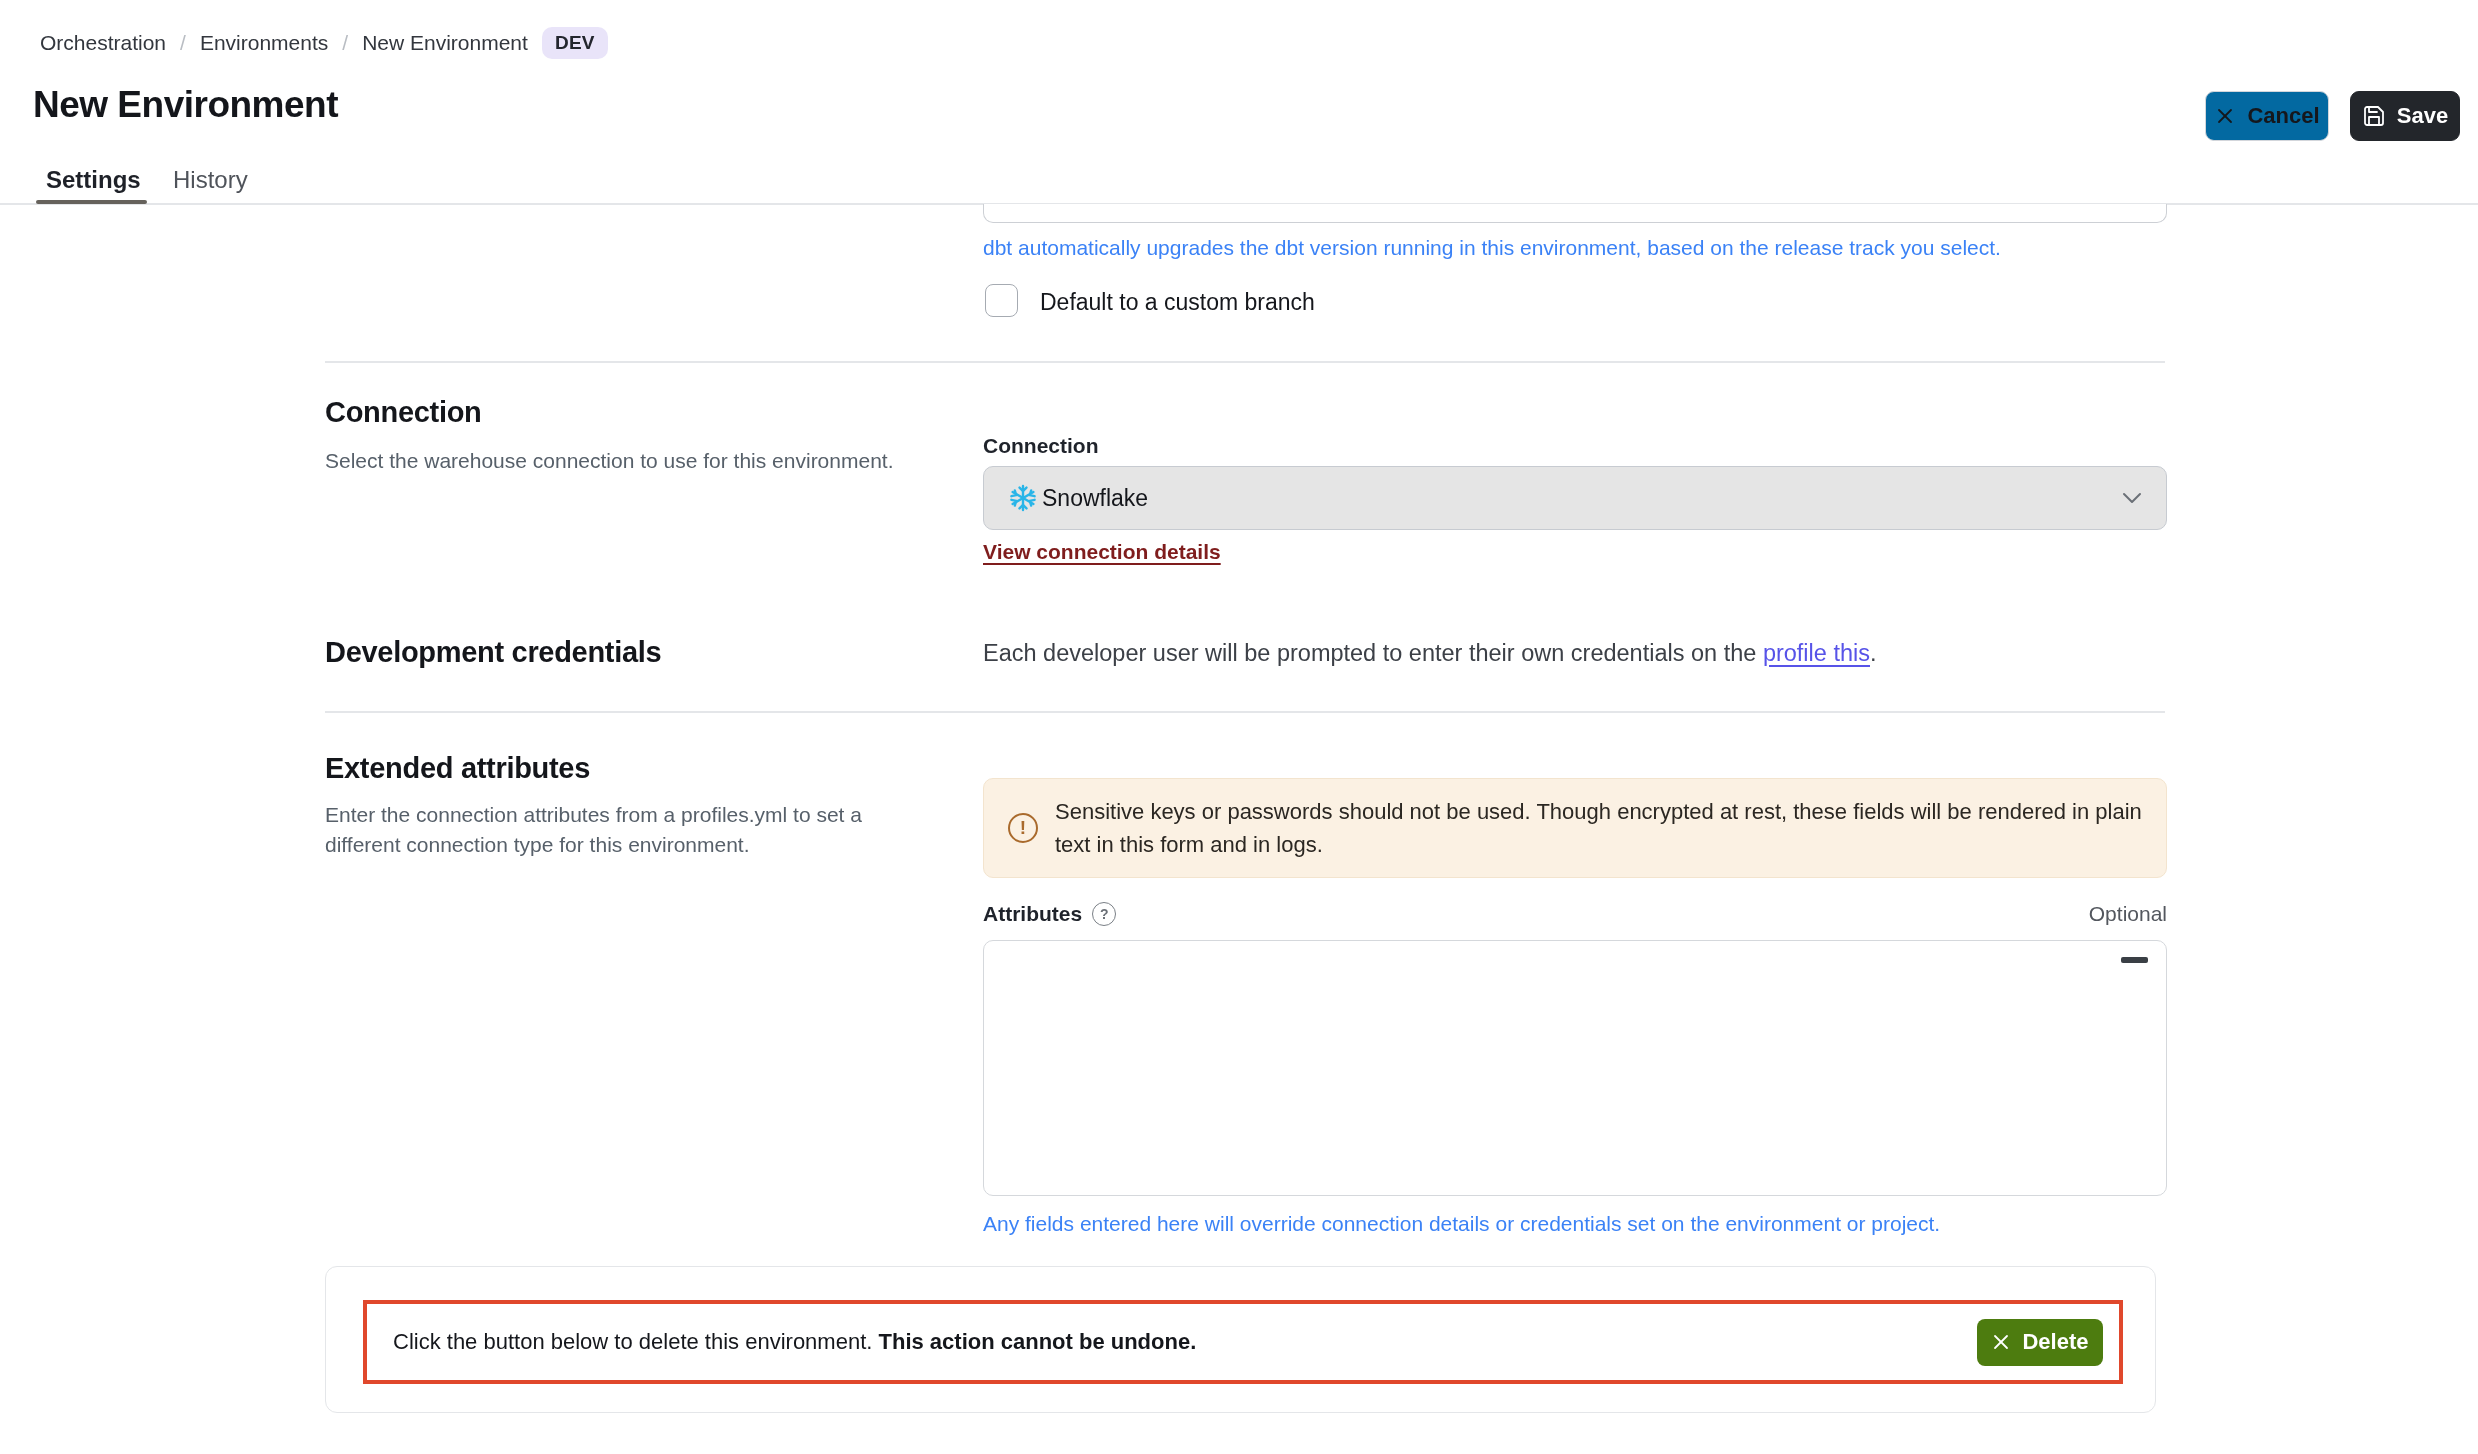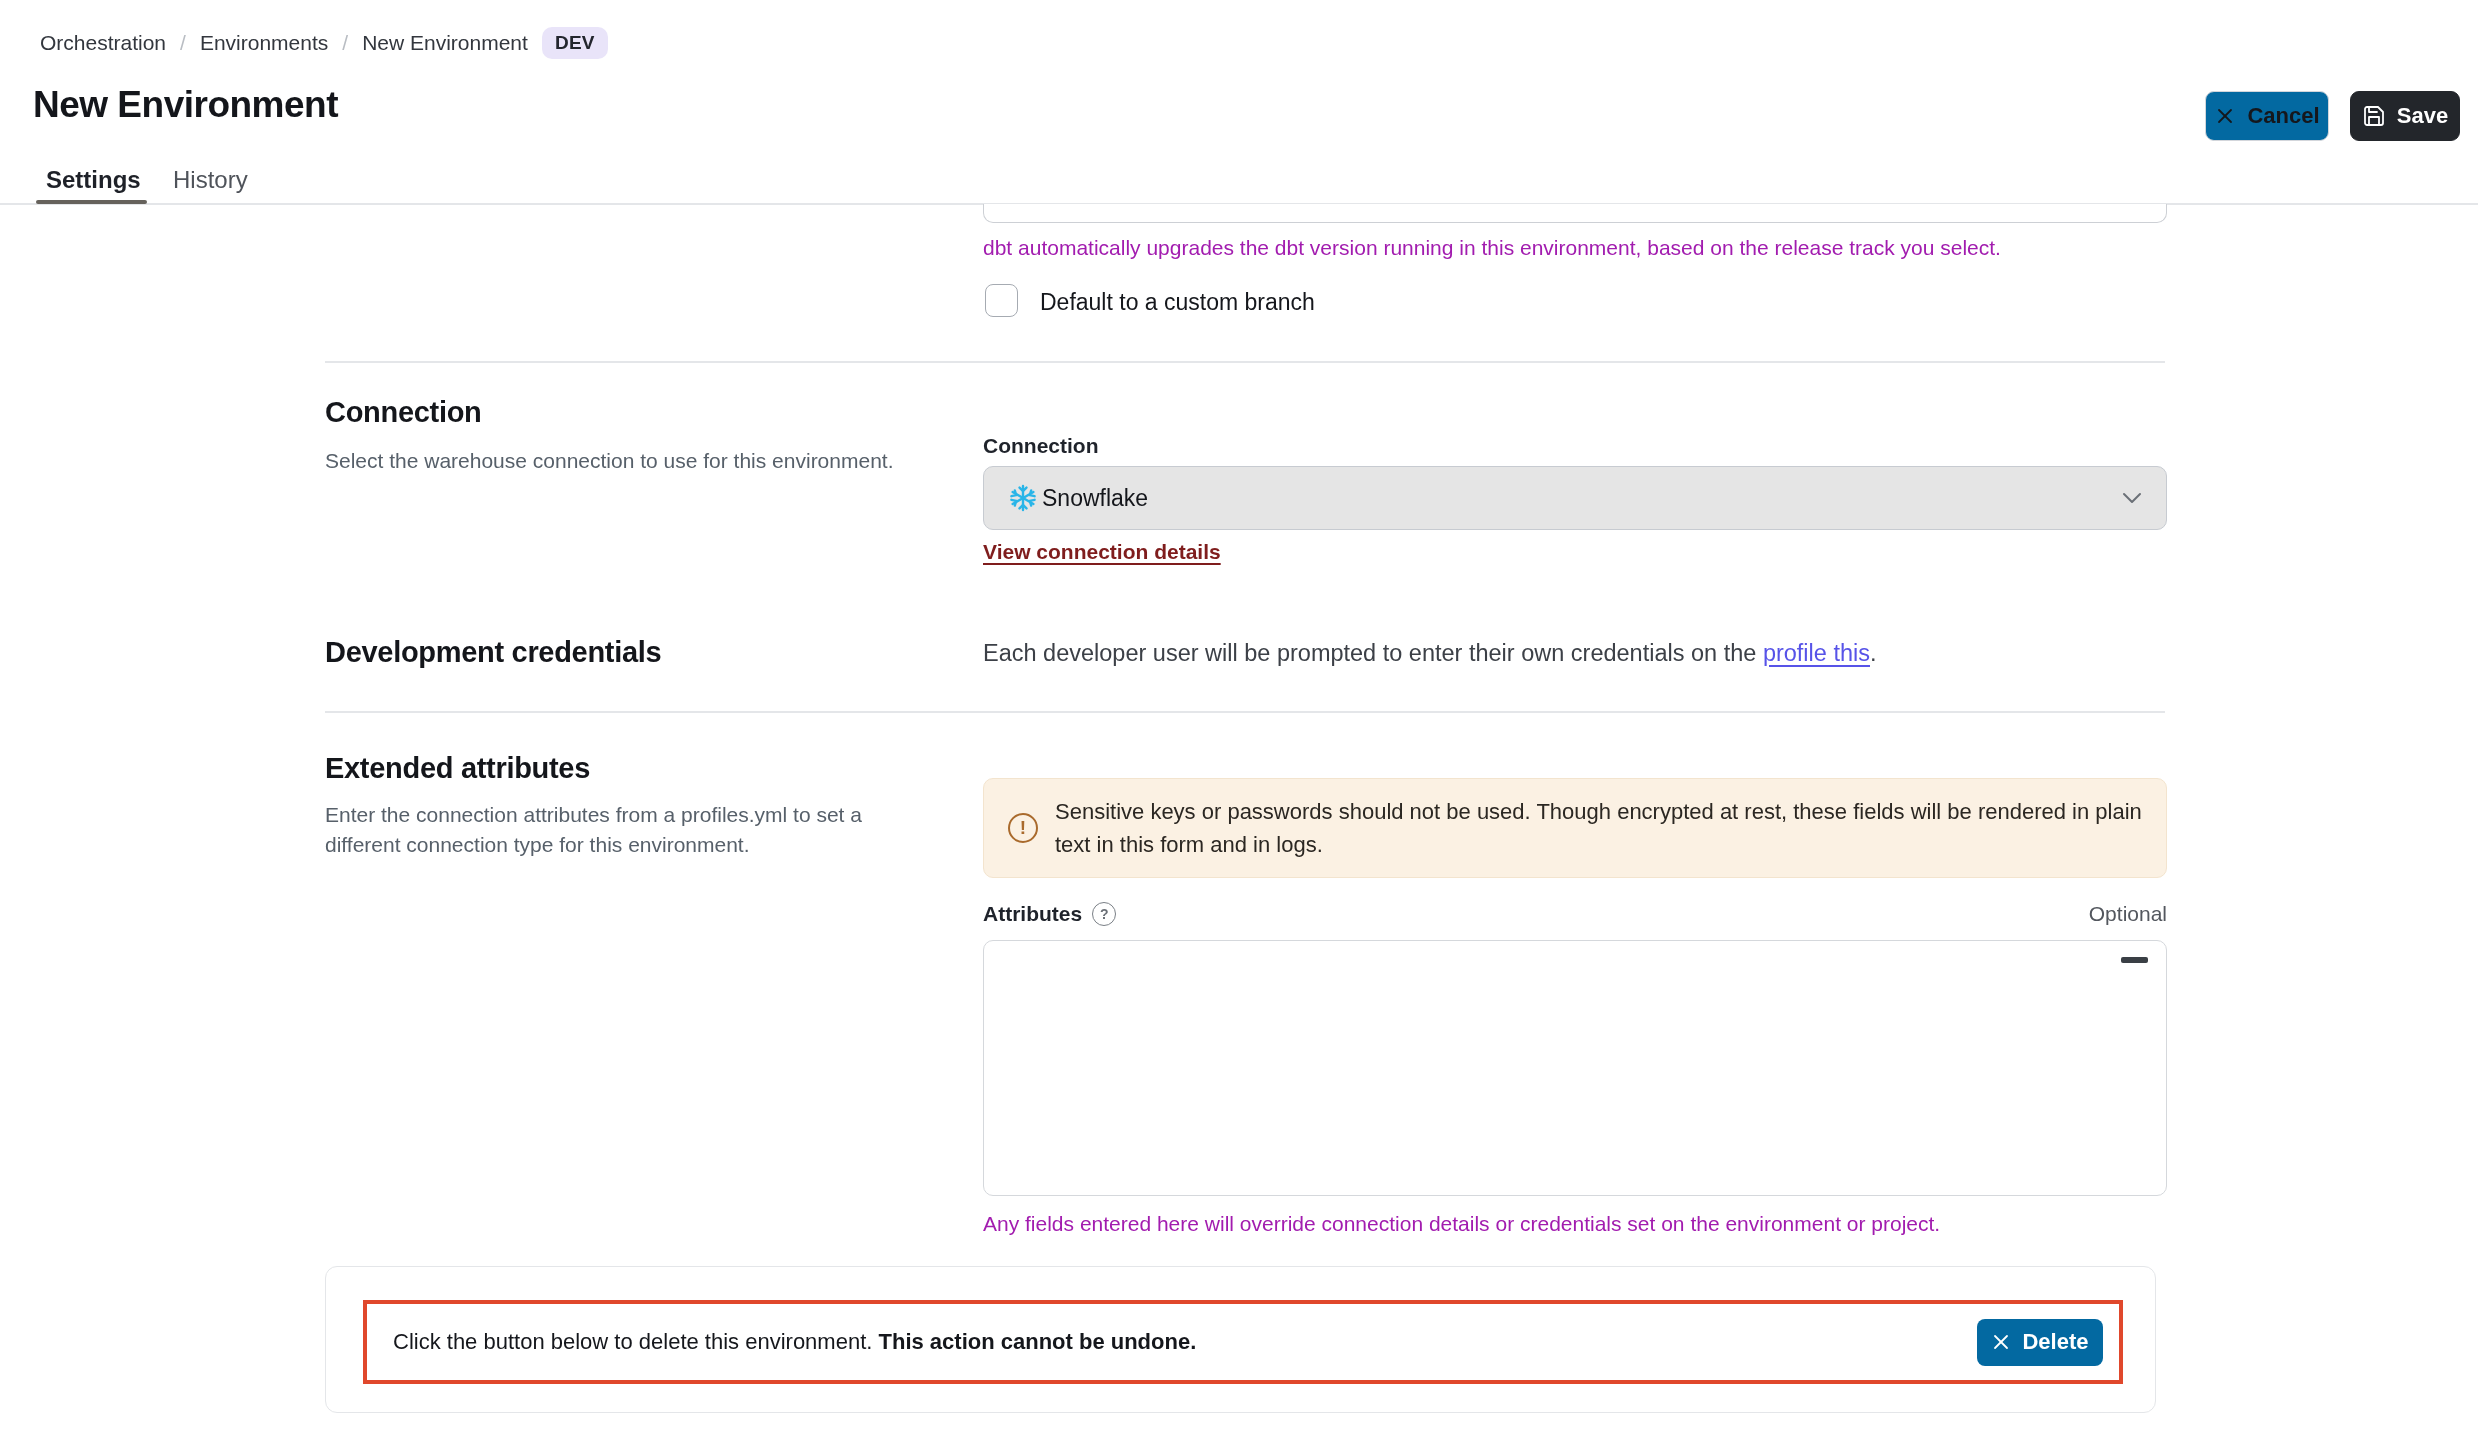--- a/index.html
+++ b/index.html
@@ -24,21 +24,21 @@
   .tab-active { left:46px; color:#1E2128; font-weight:600; }
   .tab-inactive { left:173px; color:#4F535A; font-weight:500; }
   .tab-underline { left:36px; top:200px; width:111px; height:4px; background:#66625C; border-radius:2px; z-index:2; }
   .header-divider { left:0; top:203px; width:2478px; height:1.5px; background:#E4E6E9; }
 
   
   .cutoff-input { left:983px; top:204px; width:1184px; height:19px;
     border-left:1.5px solid #CDD0D5; border-right:1.5px solid #CDD0D5; border-bottom:1.5px solid #CDD0D5;
     border-radius:0 0 10px 10px; background:#fff; }
 
-  .helper { font-size:21px; color:#a21caf; }
+  .helper { font-size:21px; color:#3b82f6; }
   .h1-helper { left:983px; top:236px; }
 
   .checkbox { left:985px; top:284px; width:33px; height:33px; border:1.7px solid #A6ABB2; border-radius:8px; background:#fff; cursor:pointer; }
   .checkbox-label { left:1040px; top:289px; font-size:23px; font-weight:500; color:#15171C; }
 
   .divider { height:1.5px; background:#E4E6E9; }
   .section-heading { font-size:29px; font-weight:700; letter-spacing:-0.3px; color:#14161B; }
   .section-desc { font-size:21px; color:#57606A; line-height:1.45; }
 
   
@@ -65,21 +65,21 @@
   .editor { left:983px; top:940px; width:1184px; height:256px; border:1.5px solid #D5D8DC; border-radius:10px; background:#fff; cursor:text; }
   .collapse-dash { position:absolute; right:18px; top:16px; width:27px; height:6px; background:#3A3F45; border-radius:2px; cursor:pointer; }
   .editor-helper { left:983px; top:1212px; }
 
   
   .danger-card { left:325px; top:1266px; width:1831px; height:147px; border:1.5px solid #E4E6E9; border-radius:12px; background:#fff; }
   .danger-inner { position:absolute; left:37px; top:33px; width:1760px; height:84px; border:4px solid #E0482C;
     display:flex; align-items:center; padding:0 16px 0 26px; background:#fff; }
   .danger-msg { font-size:22px; color:#15171C; }
   .danger-msg b { font-weight:700; }
-  .btn-delete { margin-left:auto; width:126px; height:47px; background:#0369a1; border-radius:8px; color:#fff;
+  .btn-delete { margin-left:auto; width:126px; height:47px; background:#4d7c0f; border-radius:8px; color:#fff;
     display:flex; align-items:center; justify-content:center; gap:11px; font-size:22px; font-weight:600; cursor:pointer; }
 
   svg { display:block; }
 </style>
 </head>
 <body>
 
 <div class="page">
 
   <div class="abs breadcrumb">

